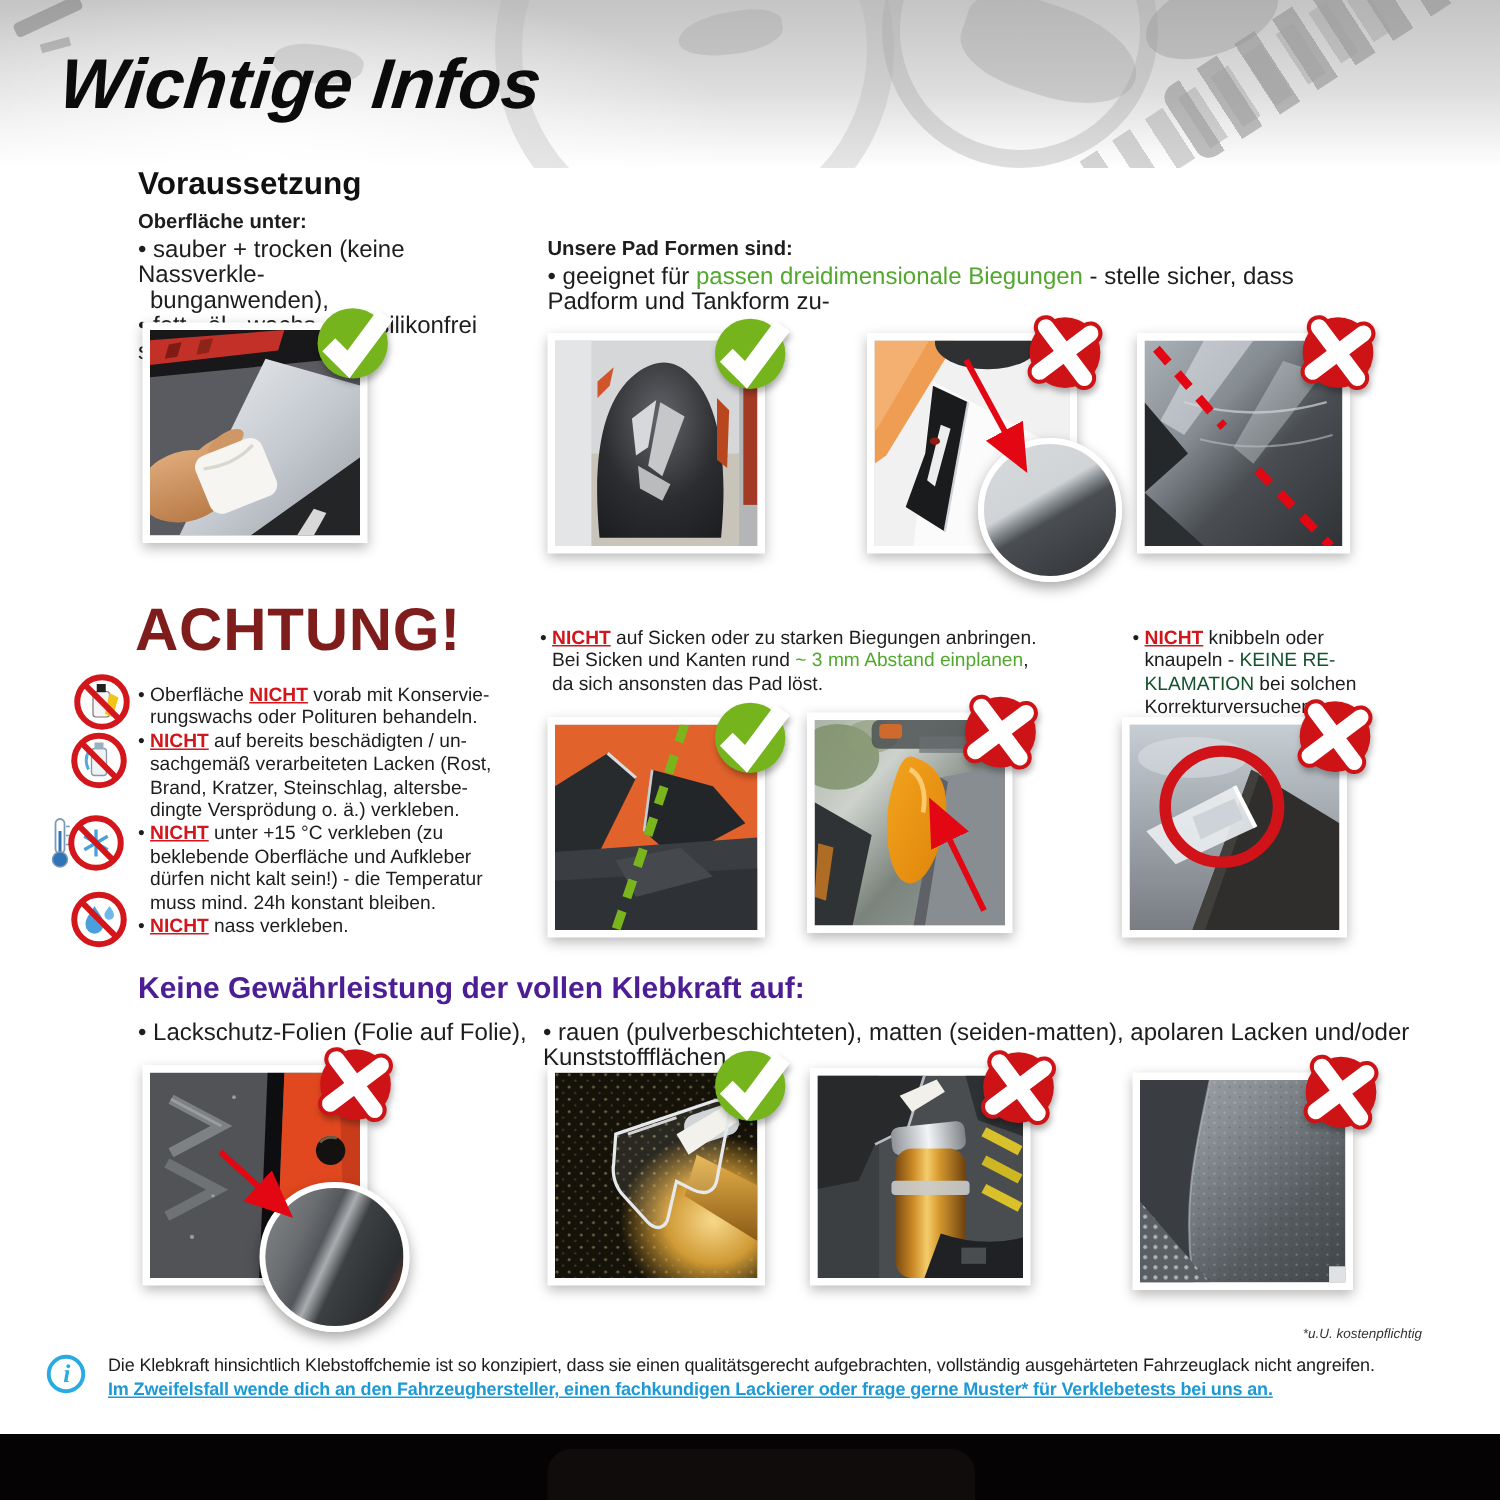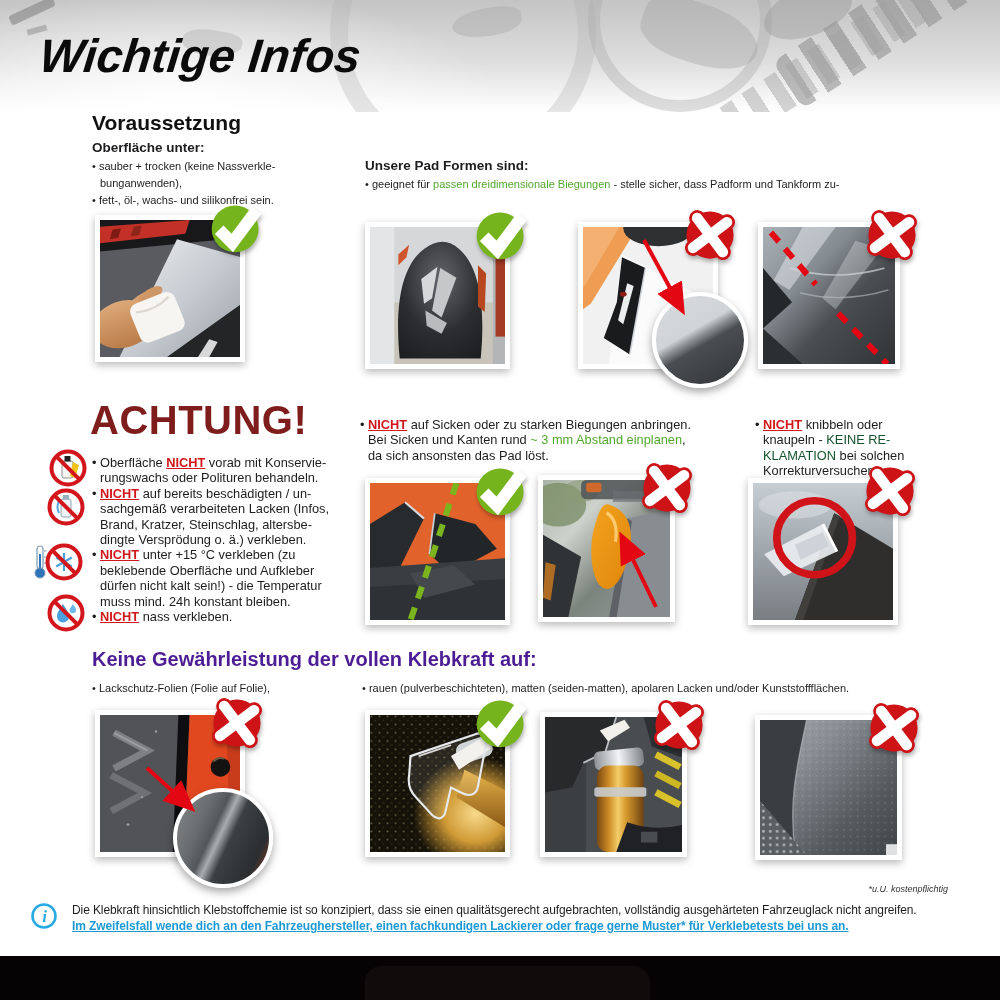--- a/index.html
+++ b/index.html
@@ -23,21 +23,21 @@
   .blob3{left:452px;top:8px;width:70px;height:28px;background:rgba(168,168,168,.4);border-radius:60% 40% 50% 50%;transform:rotate(-8deg);}
   .scr1{left:8px;top:6px;width:48px;height:10px;background:rgba(118,118,118,.5);transform:rotate(-25deg);border-radius:3px;}
   .scr2{left:27px;top:27px;width:20px;height:6px;background:rgba(128,128,128,.45);transform:rotate(-15deg);}
   .splat{left:182px;top:30px;width:60px;height:26px;background:rgba(172,172,172,.4);border-radius:50% 30% 60% 40%;transform:rotate(10deg);}
   .title{position:absolute;left:40px;top:28px;font-size:47px;font-weight:bold;font-style:italic;
          letter-spacing:0px;color:#0b0b0b;transform:skewX(-6deg);white-space:nowrap;}
   
   .h-big{font-size:21px;font-weight:bold;color:#111;}
   .h-red{font-size:40px;font-weight:bold;color:#7f1d1d;letter-spacing:0.5px;}
   .b13{font-size:13.5px;font-weight:bold;}
-  .t13{font-size:11px;line-height:17px;}
+  .t13{font-size:16px;line-height:17px;}
   .t12{font-size:12.8px;line-height:15.4px;}
   .ind{padding-left:8px;}
   .red-u{color:#d2161b;font-weight:bold;text-decoration:underline;}
   .redtx{color:#14532d;}
   .grn{color:#52a82e;}
   
   .photo{position:absolute;background:#fff;padding:5px;box-shadow:0 3px 8px rgba(0,0,0,.28);z-index:1;}
   .ph{position:relative;width:100%;height:100%;overflow:hidden;background:#ddd;}
   .ph svg{display:block;width:100%;height:100%;}
   .badge{position:absolute;right:-22px;top:-17px;width:60px;height:58px;z-index:5;
@@ -256,21 +256,21 @@
     <path d="M17,11 C20,16 23,19 23,23.5 a6,6 0 1,1 -12,0 C11,19 14,16 17,11 Z" fill="#4aa0dc"></path>
     <path d="M27,11 C28.5,13.5 30,15 30,17 a3.2,3.2 0 1,1 -6.4,0 C23.6,15 25.5,13.5 27,11 Z" fill="#6fb9e8"></path>
     <circle cx="20" cy="20" r="16.5" fill="none" stroke="#d2161b" stroke-width="4"></circle>
     <line x1="8.8" y1="8.8" x2="31.2" y2="31.2" stroke="#d2161b" stroke-width="4"></line>
   </svg>
 
   <div class="abs t12" style="left:92px;top:455px;width:245px">
     <div><span>• Oberfläche </span><span class="red-u">NICHT</span><span> vorab mit Konservie-</span></div>
     <div class="ind">rungswachs oder Polituren behandeln.</div>
     <div><span>• </span><span class="red-u">NICHT</span><span> auf bereits beschädigten / un-</span></div>
-    <div class="ind">sachgemäß verarbeiteten Lacken (Infos,</div>
+    <div class="ind">sachgemäß verarbeiteten Lacken (Rost,</div>
     <div class="ind">Brand, Kratzer, Steinschlag, altersbe-</div>
     <div class="ind">dingte Versprödung o. ä.) verkleben.</div>
     <div><span>• </span><span class="red-u">NICHT</span><span> unter +15 °C verkleben (zu</span></div>
     <div class="ind">beklebende Oberfläche und Aufkleber</div>
     <div class="ind">dürfen nicht kalt sein!) - die Temperatur</div>
     <div class="ind">muss mind. 24h konstant bleiben.</div>
     <div><span>• </span><span class="red-u">NICHT</span><span> nass verkleben.</span></div>
   </div>
 
   <div class="abs t12" style="left:360px;top:417px;width:375px">

